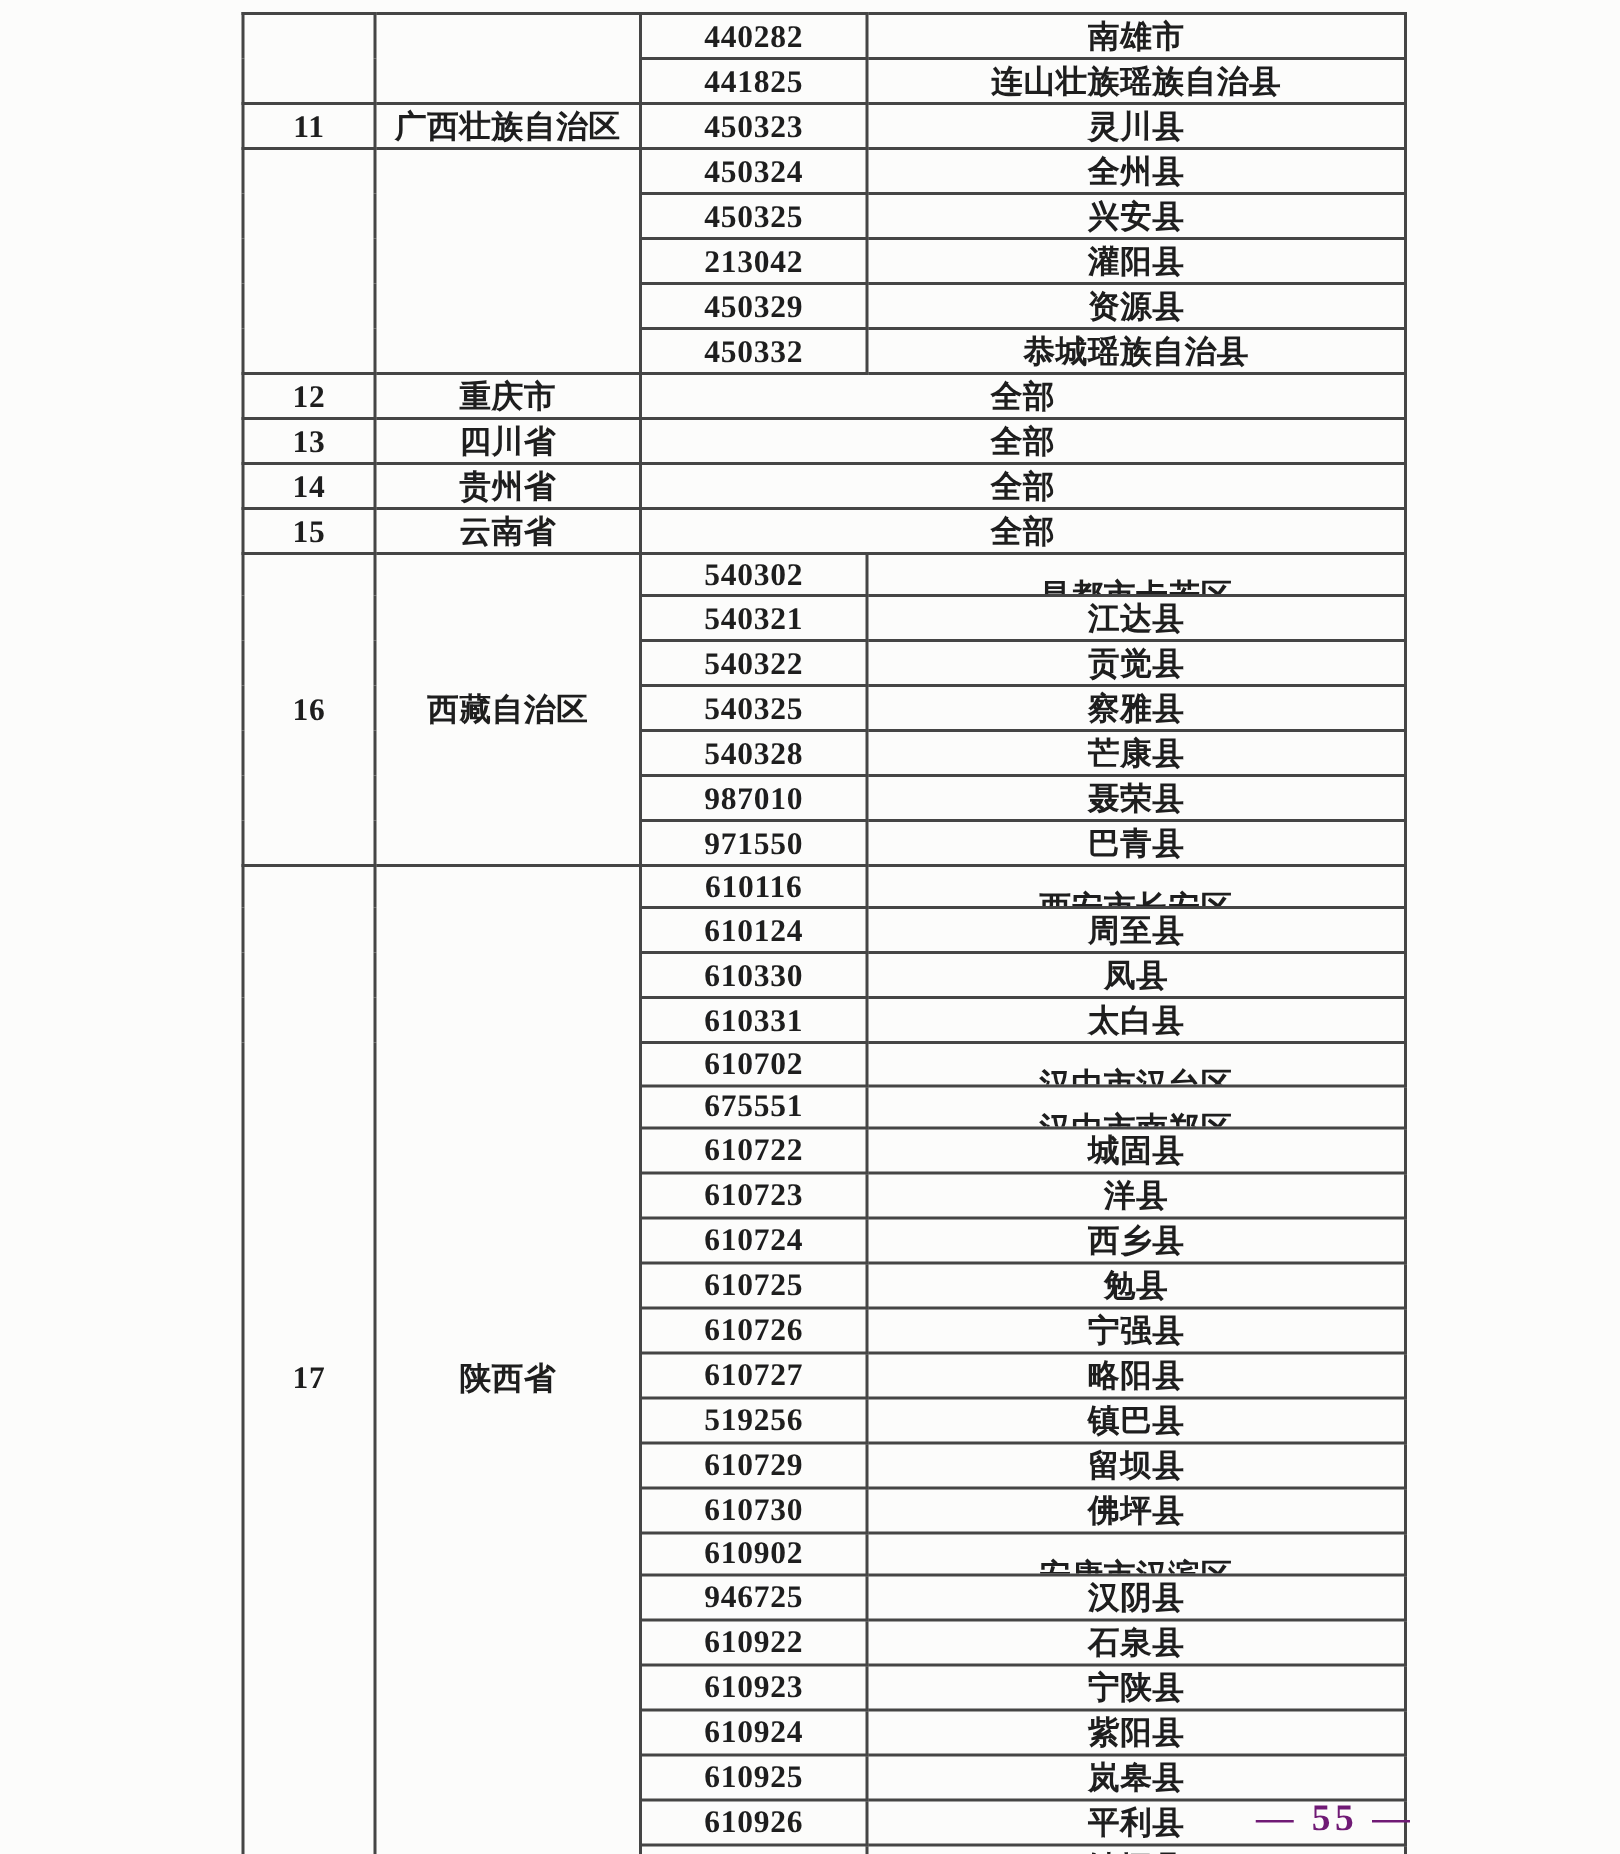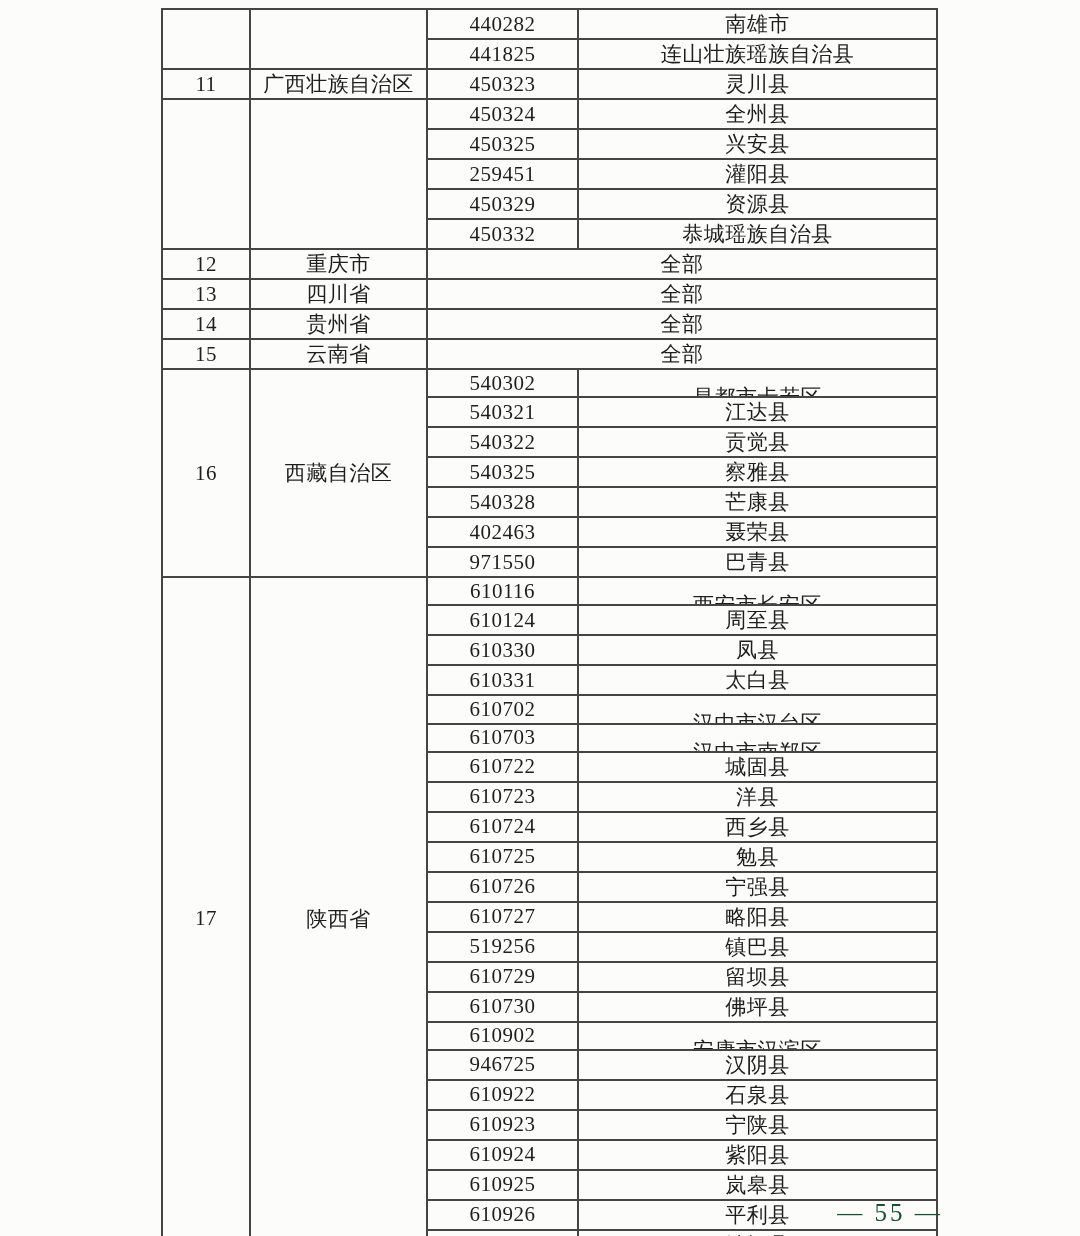--- a/index.html
+++ b/index.html
@@ -12,20 +12,21 @@
     height: 1236px;
     background: #fbfbfa;
     font-family: "Liberation Serif", "DejaVu Serif", serif;
     color: #1e1e1e;
     overflow: hidden;
   }
   .scan-page {
     position: absolute;
     inset: 0;
     background: #fcfcfb;
+    font-weight: bold;
   }
   table.region-table {
     position: absolute;
     left: 161px;
     top: 8px;
     width: 775px;
     border-collapse: collapse;
     table-layout: fixed;
   }
   table.region-table td {
@@ -69,21 +70,21 @@
     white-space: nowrap;
   }
   .page-footer {
     position: absolute;
     left: 822px;
     top: 1199px;
     width: 136px;
     text-align: center;
     font-size: 25px;
     letter-spacing: 3px;
-    color: #14532d;
+    color: #701a75;
     white-space: nowrap;
   }
 </style>
 </head>
 <body>
 
 <div class="scan-page">
 
   <table class="region-table">
     <colgroup>
@@ -179,21 +180,21 @@
           </td>
           <td class="">
             <div class="cell">
               <span>兴安县</span>
             </div>
           </td>
         </tr>
         <tr>
           <td class="code-cell">
             <div class="cell">
-              <span>259451</span>
+              <span>213042</span>
             </div>
           </td>
           <td class="">
             <div class="cell">
               <span>灌阳县</span>
             </div>
           </td>
         </tr>
         <tr>
           <td class="code-cell">
@@ -353,21 +354,21 @@
           </td>
           <td class="">
             <div class="cell">
               <span>芒康县</span>
             </div>
           </td>
         </tr>
         <tr>
           <td class="code-cell">
             <div class="cell">
-              <span>402463</span>
+              <span>987010</span>
             </div>
           </td>
           <td class="">
             <div class="cell">
               <span>聂荣县</span>
             </div>
           </td>
         </tr>
         <tr>
           <td class="code-cell">
@@ -447,21 +448,21 @@
           </td>
           <td class="clipped-cell">
             <div class="clipwrap">
               <span class="cliptext">汉中市汉台区</span>
             </div>
           </td>
         </tr>
         <tr>
           <td class="code-cell">
             <div class="cell">
-              <span>610703</span>
+              <span>675551</span>
             </div>
           </td>
           <td class="clipped-cell">
             <div class="clipwrap">
               <span class="cliptext">汉中市南郑区</span>
             </div>
           </td>
         </tr>
         <tr>
           <td class="code-cell">

